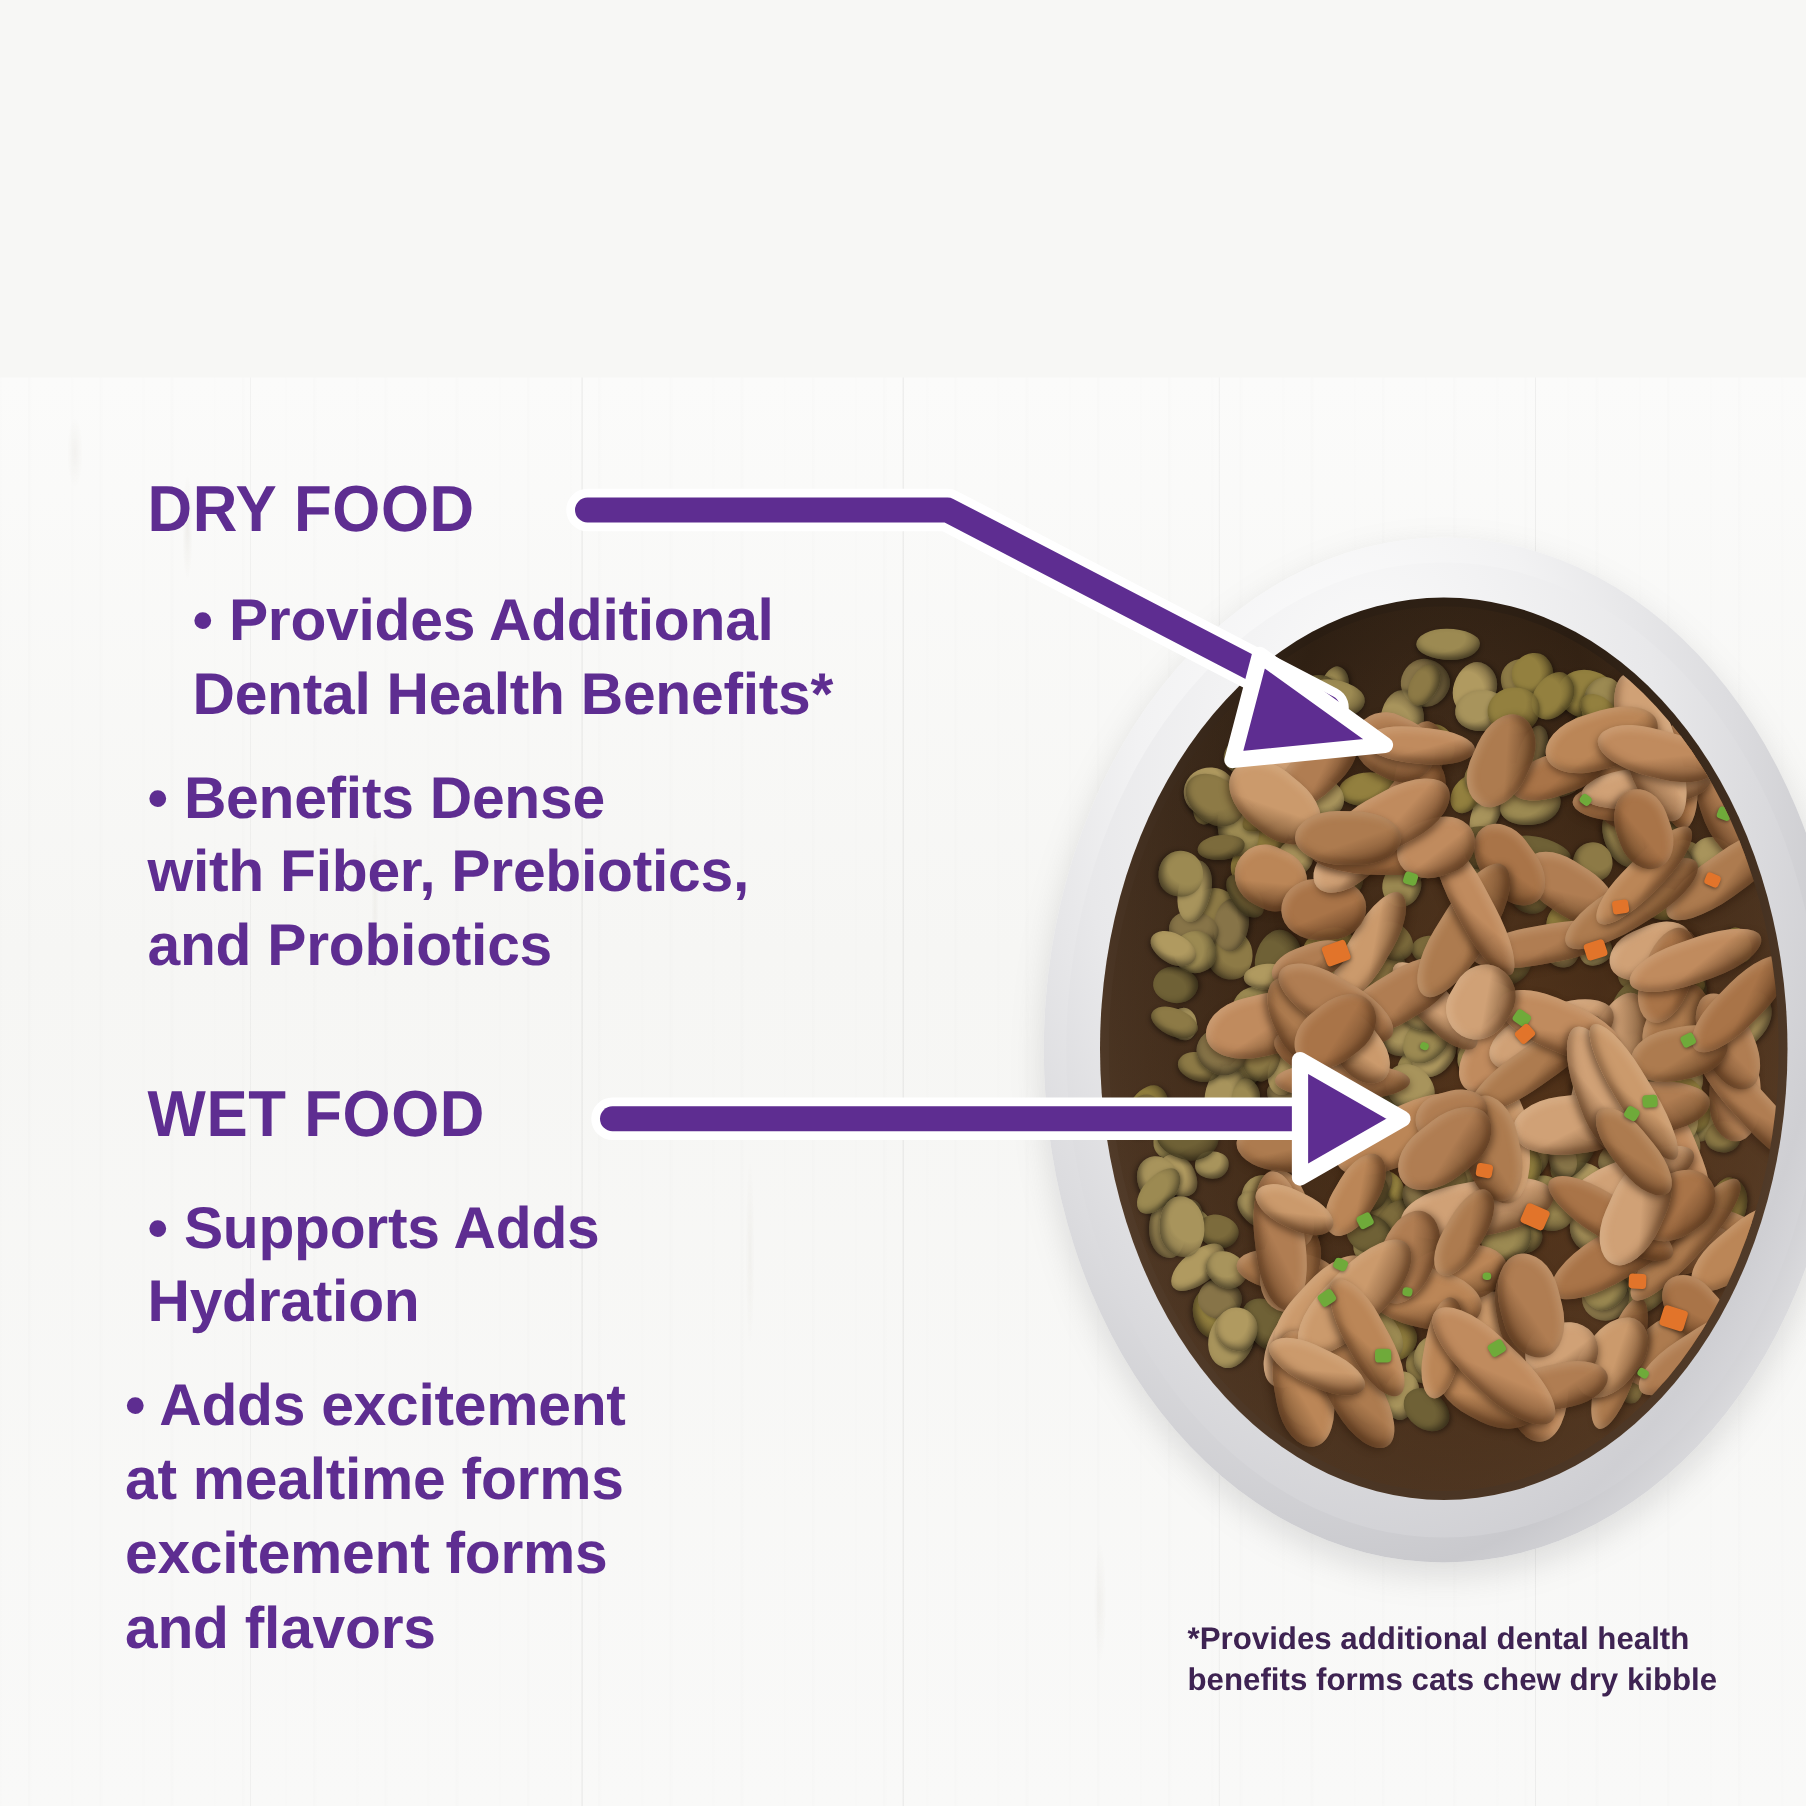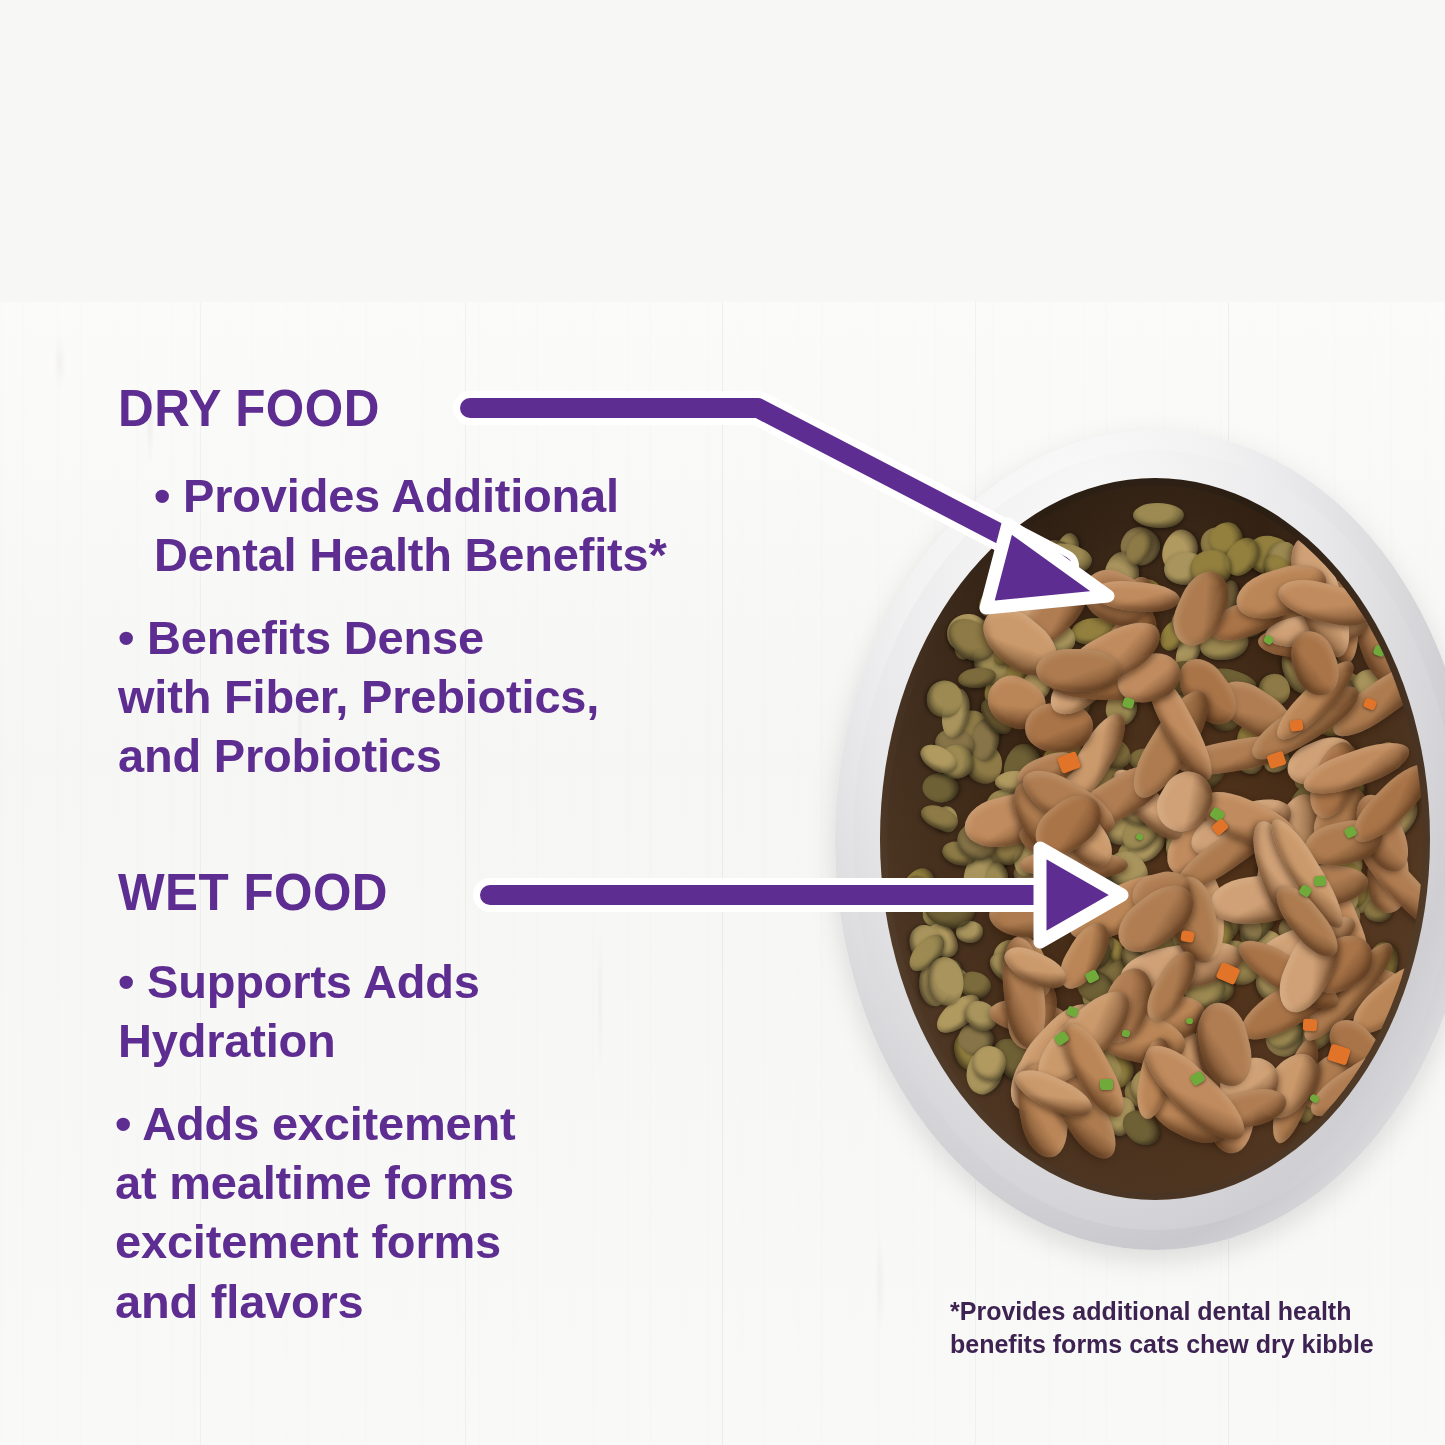--- a/index.html
+++ b/index.html
@@ -541,21 +541,21 @@
   <div class="bullet-block" style="left:118px;top:608px;">
     <div class="b">• Benefits Dense</div>
     <div class="b">with Fiber, Prebiotics,</div>
     <div class="b">and Probiotics</div>
   </div>
 
   <div class="bullet-block" style="left:118px;top:952px;">
     <div class="b">• Supports Adds</div>
     <div class="b">Hydration</div>
   </div>
-  <div class="bullet-block" style="left:115px;top:1094px;">
+  <div class="bullet-block" style="left:100px;top:1094px;">
     <div class="b">• Adds excitement</div>
     <div class="b">at mealtime forms</div>
     <div class="b">excitement forms</div>
     <div class="b">and flavors</div>
   </div>
 
   <svg class="arrows" viewBox="0 0 1445 1445">
 
     <g>
       <path d="M470,408 L758,408 L1062,566" stroke="#FFFFFF" stroke-width="34" fill="none" stroke-linecap="round" stroke-linejoin="round"></path>

